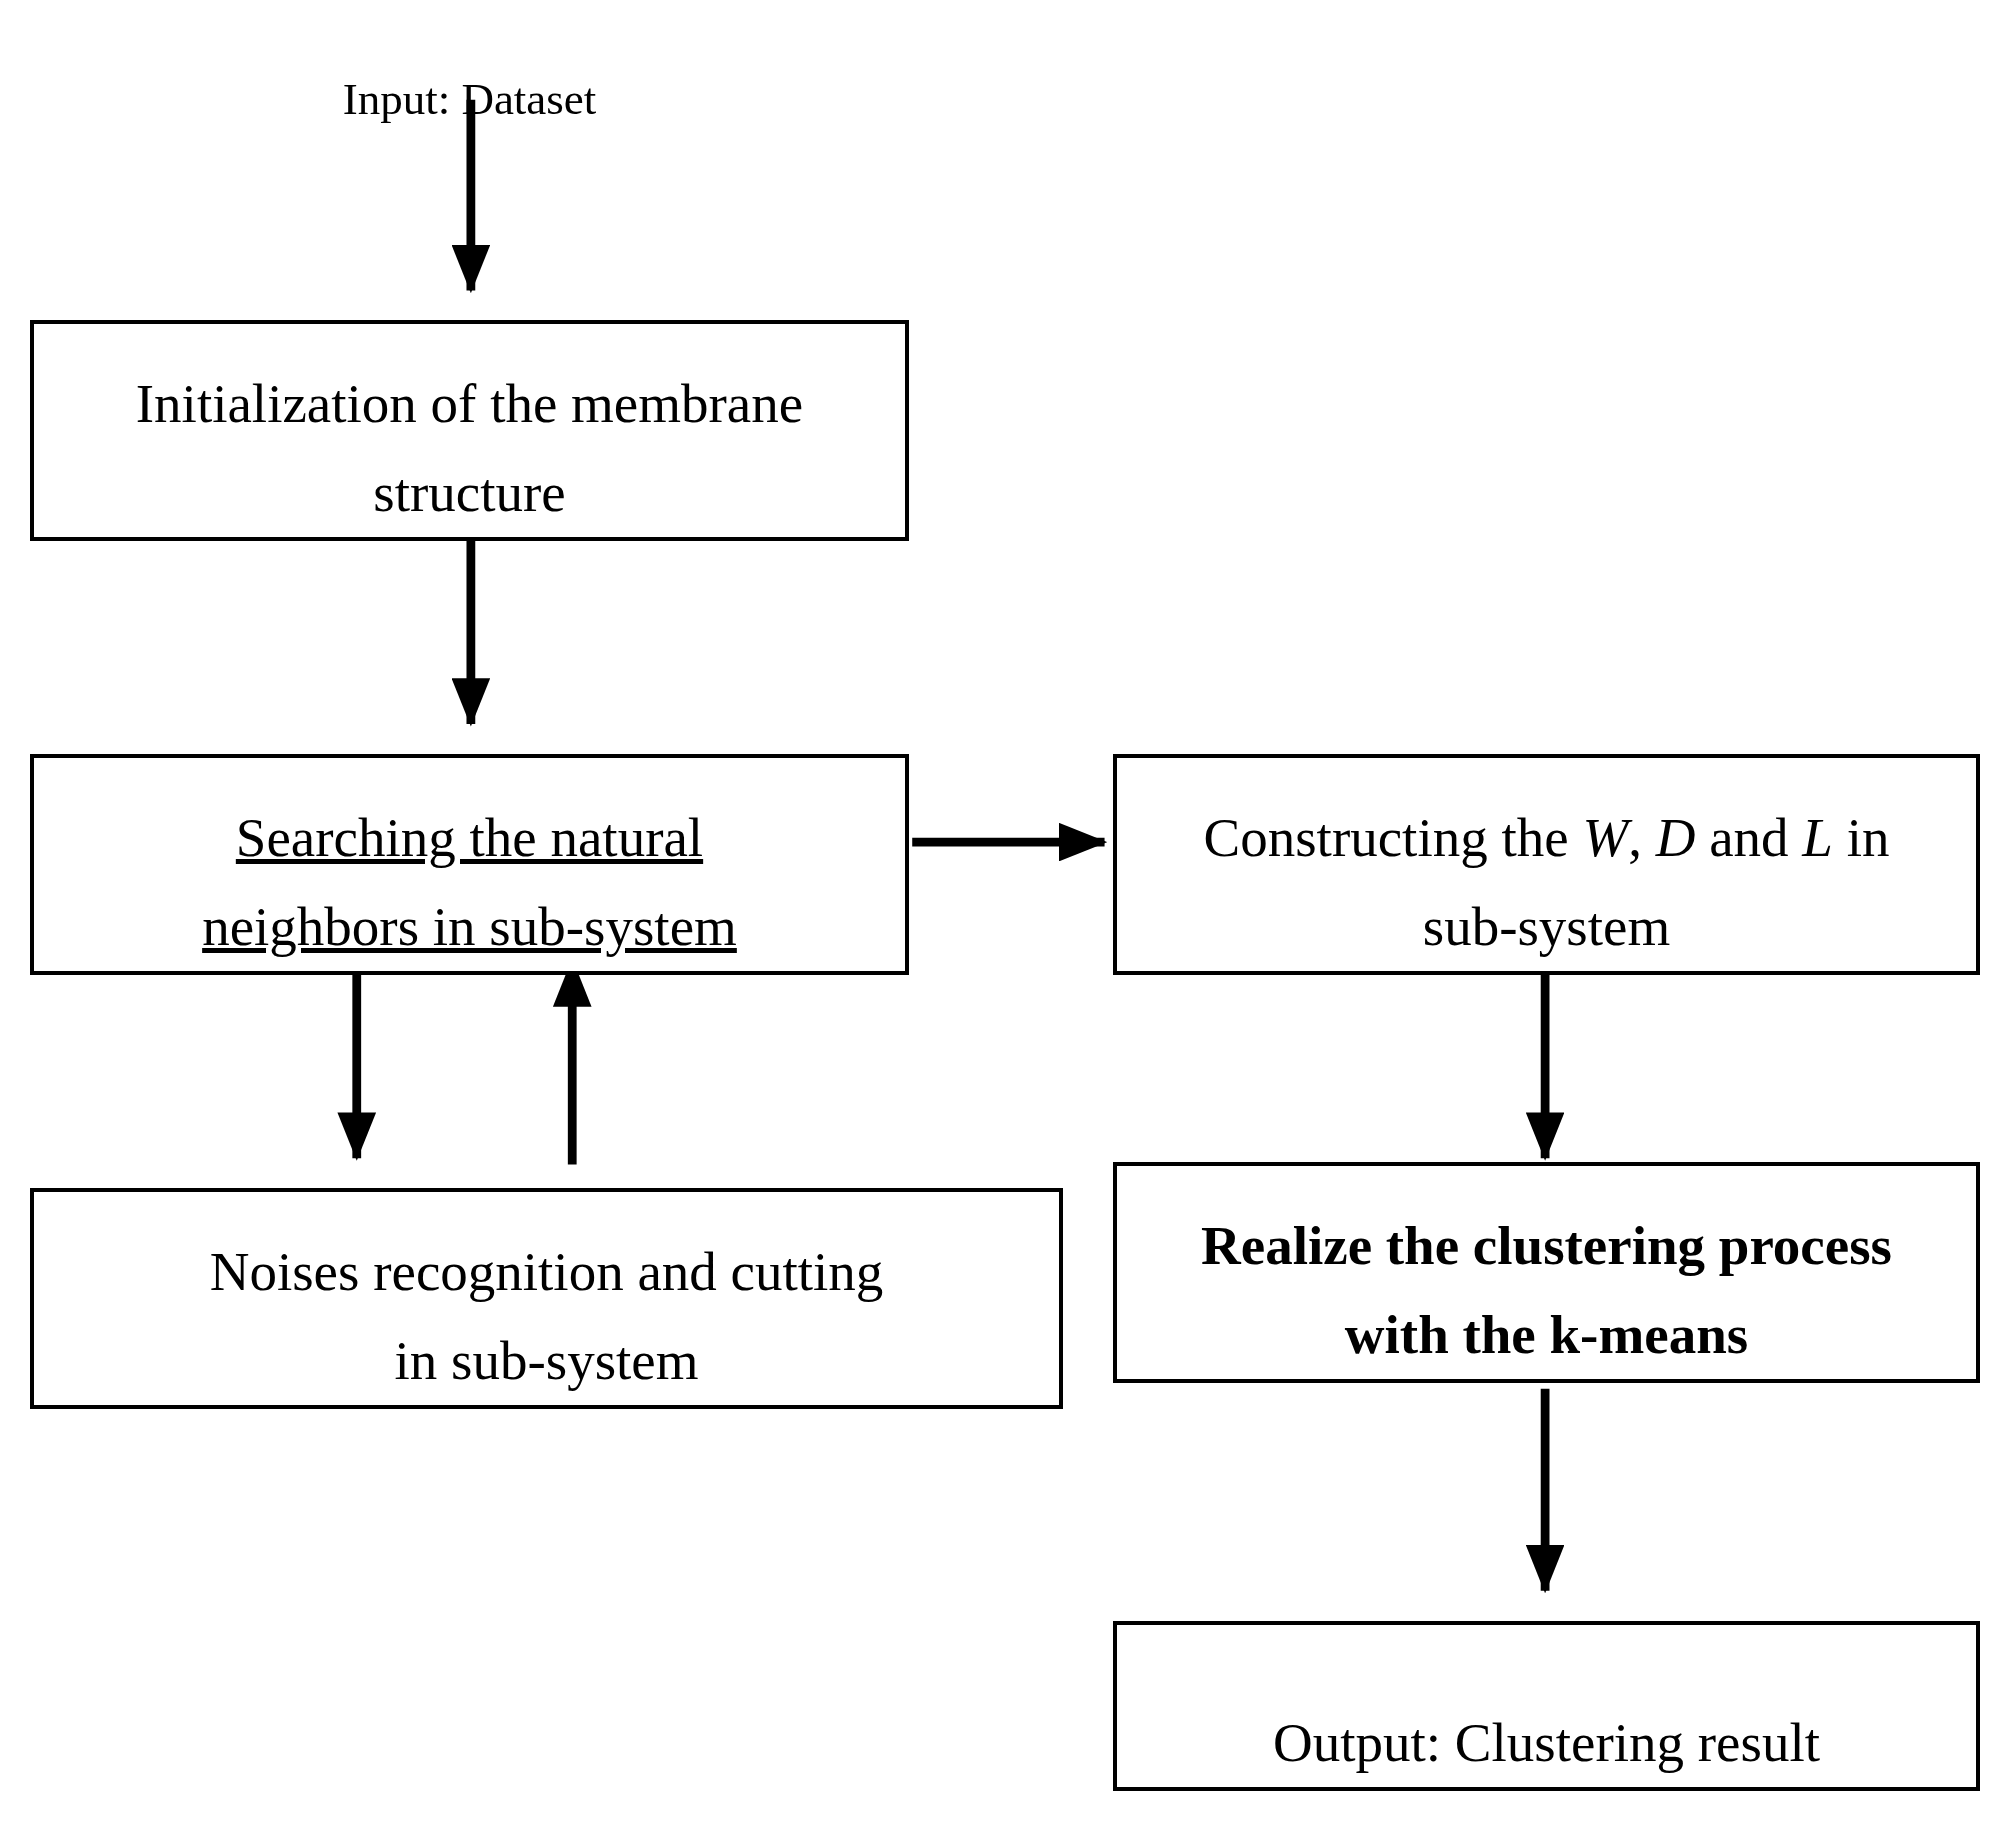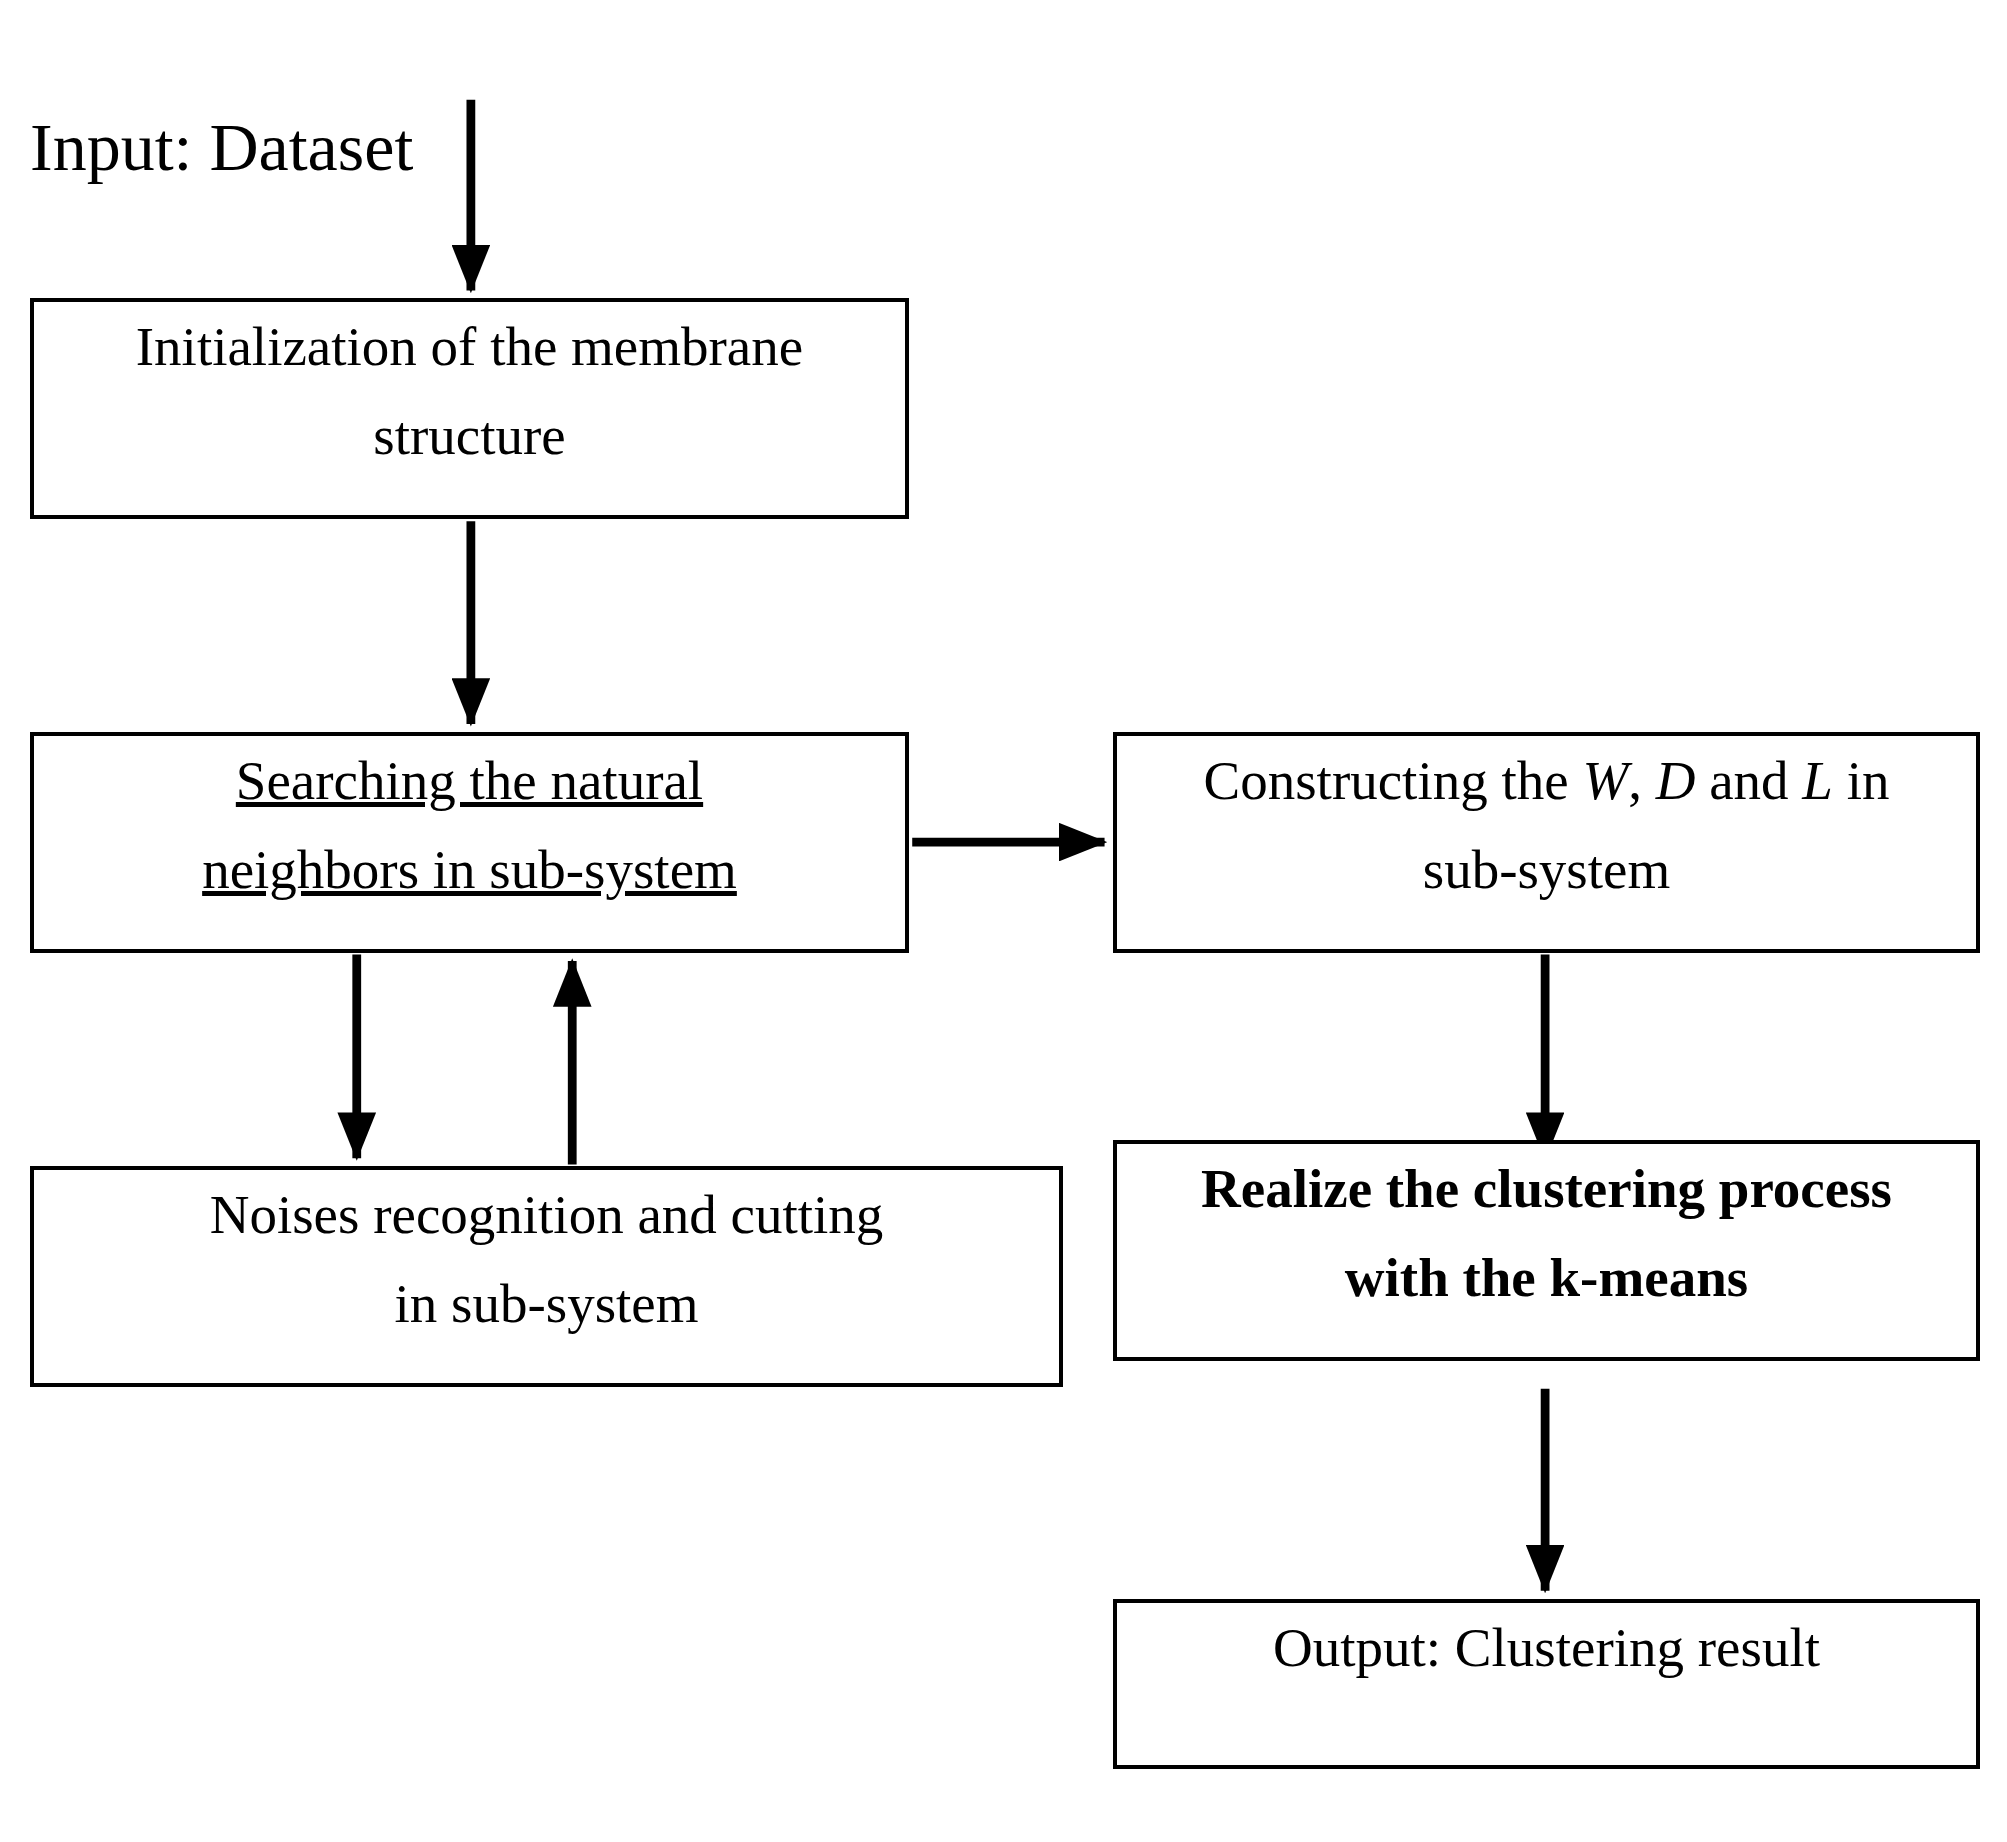--- a/index.html
+++ b/index.html
@@ -27,30 +27,32 @@
   .arrows line {
     stroke: #000000;
     stroke-width: 11;
   }
   .node-box {
     position: absolute;
     box-sizing: border-box;
     border: 4.8px solid #000000;
     background: #ffffff;
     display: flex;
-    align-items: flex-start;
+    align-items: flex-end;
     justify-content: center;
     text-align: center;
     font-size: 55px;
     line-height: 1.62;
     white-space: pre-line;
+    margin-top: 22px;
   }
   .free-label {
     position: absolute;
-    font-size: 68px;
+    text-align: center;
+    font-size: 45px;
     line-height: 1.4;
     white-space: pre-line;
   }
   #node-input    { left: 30px;   top: 4.8px;    width: 879px; }
   #node-init     { left: 30px;   top: 298px;  width: 879px; height: 221px; }
   #node-search   { left: 30px;   top: 732px;  width: 879px; height: 221px; text-decoration: underline; }
   #node-construct{ left: 1113px; top: 732px;  width: 867px; height: 221px; }
   #node-noises   { left: 30px;   top: 1166px; width: 1033px; height: 221px; }
   #node-realize  { left: 1113px; top: 1140px; width: 867px; height: 221px; font-weight: bold; }
   #node-output   { left: 1113px; top: 1599px; width: 867px; height: 170px; }

